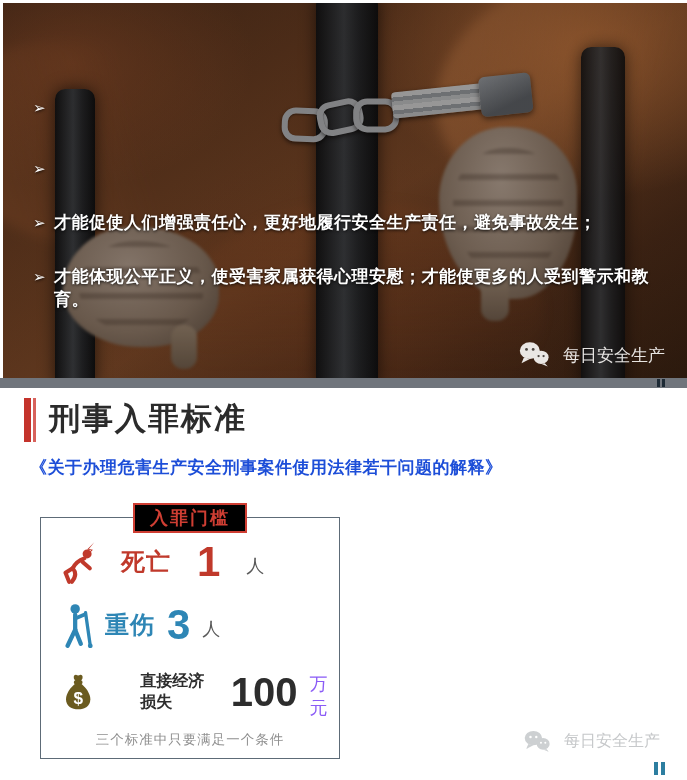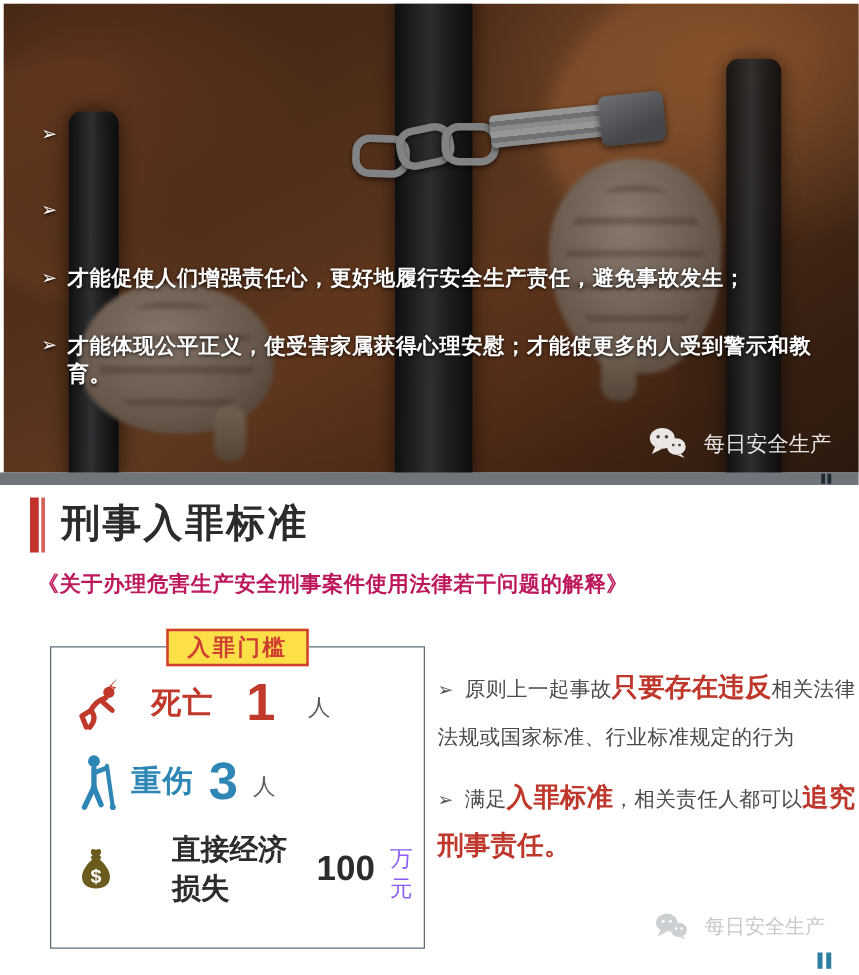--- a/index.html
+++ b/index.html
@@ -62,31 +62,31 @@
   .divider{position:absolute;left:0;top:378px;width:687px;height:10px;background:#70757c;}
   .mini-bars{position:absolute;right:22px;top:1px;font-size:0;}
   .mini-bars i{display:inline-block;width:3px;height:8px;background:#1d2a35;margin-left:2px;}
   
   .content{position:absolute;left:0;top:388px;width:687px;height:392px;background:#fff;}
   .title-row{position:absolute;left:24px;top:10px;display:flex;align-items:flex-start;}
   .red-bars{position:relative;width:13px;height:44px;margin-right:12px;flex:0 0 auto;}
   .red-bars .thick{position:absolute;left:0;top:0;width:7px;height:44px;background:#c4332b;}
   .red-bars .thin{position:absolute;left:9px;top:0;width:3px;height:44px;background:#d8625c;}
   .page-title{margin:0;font-size:31px;font-weight:bold;color:#2b2b2b;letter-spacing:2px;}
-  .subtitle{position:absolute;left:30px;top:68px;margin:0;font-size:17px;font-weight:bold;color:#be185d;letter-spacing:.5px;}
+  .subtitle{position:absolute;left:30px;top:68px;margin:0;font-size:17px;font-weight:bold;color:#1d4ed8;letter-spacing:.5px;}
   .threshold-box{position:absolute;left:40px;top:129px;width:298px;height:240px;border:1px solid #5d6b77;background:#fff;}
   .box-label{position:absolute;top:-15px;left:50%;transform:translateX(-50%);
-    background:#fde047;border:2px solid #cf3e33;color:#cf3e33;font-size:18px;font-weight:bold;
+    background:#000000;border:2px solid #cf3e33;color:#cf3e33;font-size:18px;font-weight:bold;
     padding:1px 15px;letter-spacing:2px;white-space:nowrap;}
   .crit-row{position:absolute;left:20px;display:flex;align-items:center;gap:10px;}
   .row-1{top:22px;gap:24px;} .row-2{top:84px;justify-content:space-between;} .row-3{top:146px;}
   .prefix{font-weight:bold;font-size:24px;letter-spacing:1px;}
-  .row-3 .prefix{font-size:23px;letter-spacing:0;margin-left:35px;}
+  .row-3 .prefix{font-size:16px;letter-spacing:0;margin-left:35px;}
   .num{font-weight:bold;font-size:42px;line-height:1;margin:0 2px;}
-  .row-3 .num{font-size:28px;}
+  .row-3 .num{font-size:40px;}
   .suffix{font-size:18px;color:#5a5a5a;margin-top:8px;}
   .row-3 .suffix{color:#8b5cf6;}
   .c-red{color:#c0392b;} .c-blue{color:#2e86b5;} .c-dark{color:#2d2d2d;}
   .footnote{position:absolute;left:0;right:0;bottom:9px;margin:0;text-align:center;
     font-size:13.5px;color:#8f8f8f;letter-spacing:1px;}
   .points{position:absolute;left:350px;top:146px;width:336px;}
   .point{margin:0 0 12px 0;font-size:16.5px;color:#4a4a4a;line-height:2.3;letter-spacing:.3px;}
   .pt-arrow{color:#555;margin-right:9px;font-size:15px;}
   .em{color:#bf372b;font-size:21px;font-weight:bold;line-height:1;}
   .wm-bottom{position:absolute;left:524px;top:342px;color:#c6c8ca;font-size:16px;}
@@ -207,30 +207,23 @@
         <path d="M18 6 Q17 1 21 1 Q24 3 27 1 Q31 1 30 6 L27 11 L21 11 Z" fill="#6b5b1f"></path>
         <rect x="18" y="9" width="12" height="5" rx="2" fill="#6b5b1f"></rect>
         <path d="M20 13 C13 19 7 27 7 35 C7 45 15 49 24 49 C33 49 41 45 41 35 C41 27 35 19 28 13 Z" fill="#6b5b1f"></path>
         <text x="24" y="42" text-anchor="middle" font-size="24" font-weight="bold" fill="#ffffff" font-family="Liberation Sans, sans-serif">$</text>
       </svg>
       <span class="prefix c-dark">直接经济损失</span>
       <span class="num c-dark">100</span>
       <span class="suffix">万元</span>
     </div>
 
-  </div>
-
-  <div class="points">
-    <p class="point">
-      <span class="pt-arrow">➢</span><span>原则上一起事故</span><span class="em">只要存在违反</span><span>相关法律法规或国家标准、行业标准规定的行为</span>
-    </p>
-    <p class="point">
-      <span class="pt-arrow">➢</span><span>满足</span><span class="em">入罪标准</span><span>，相关责任人都可以</span><span class="em">追究刑事责任。</span>
-    </p>
-  </div>
+    <p class="footnote">三个标准中只要满足一个条件</p>
+  </div>
+
 
   <div class="wm wm-bottom">
     <svg width="26" height="22" viewBox="0 0 36 30">
       <ellipse cx="13" cy="11" rx="12" ry="10" fill="#cdd0d2"></ellipse>
       <polygon points="6,19 3,26 13,21" fill="#cdd0d2"></polygon>
       <circle cx="9" cy="9.5" r="1.7" fill="#ffffff"></circle>
       <circle cx="17" cy="9.5" r="1.7" fill="#ffffff"></circle>
       <ellipse cx="26.5" cy="19" rx="9" ry="8" fill="#cdd0d2"></ellipse>
       <polygon points="31,26 34.5,30 27,27" fill="#cdd0d2"></polygon>
       <circle cx="23.5" cy="17.5" r="1.4" fill="#ffffff"></circle>

